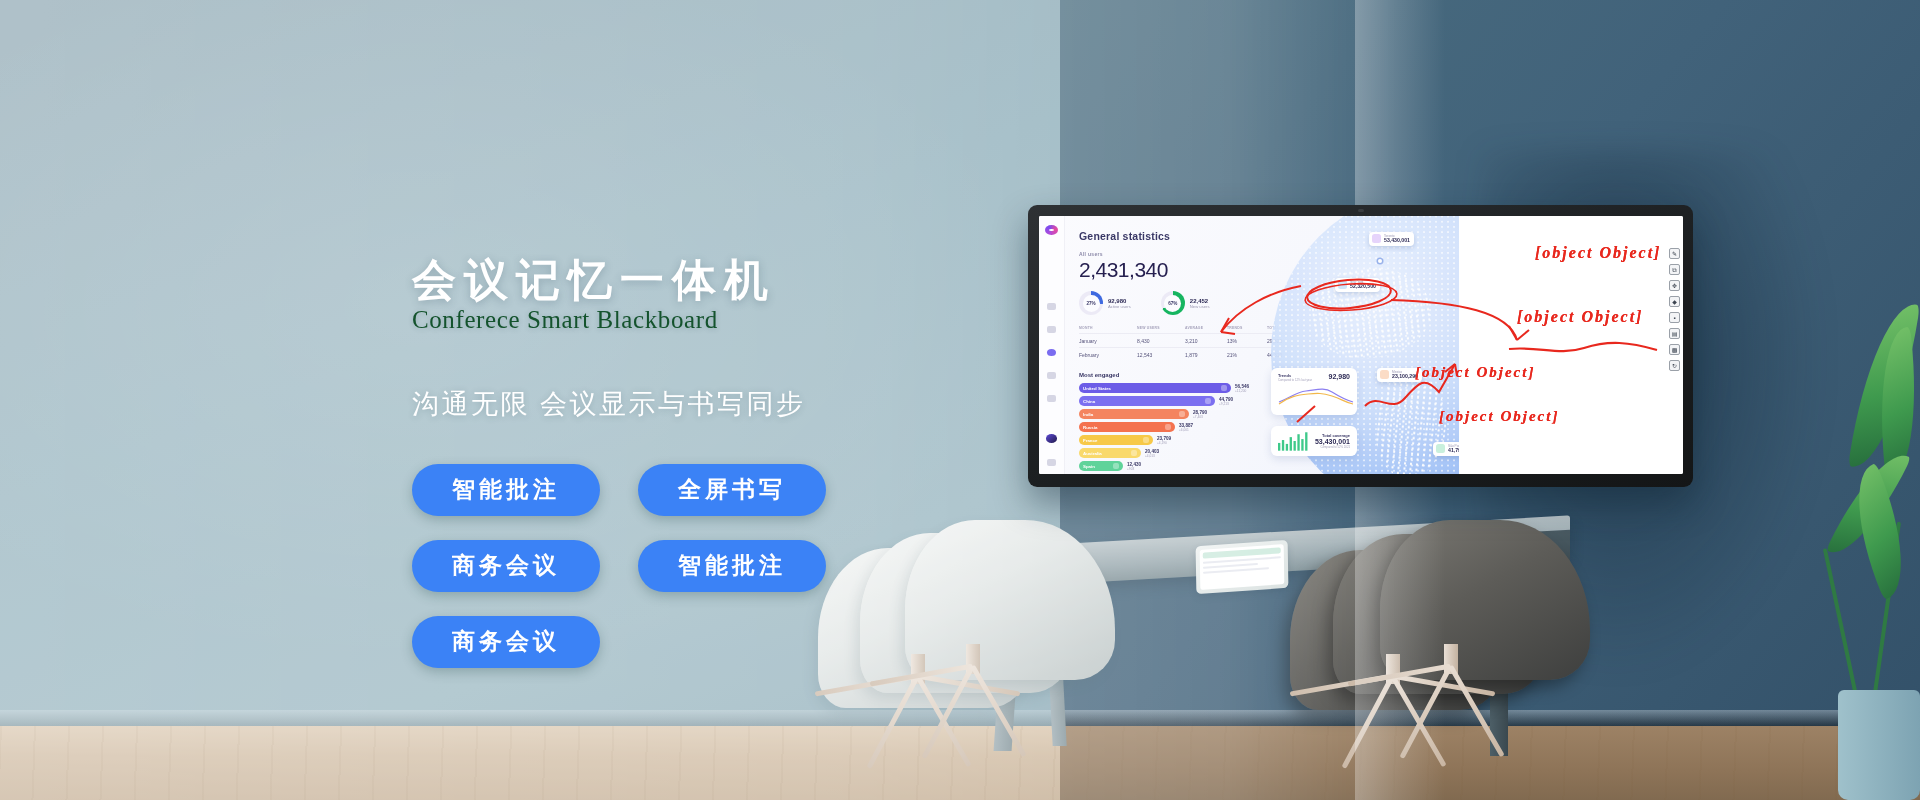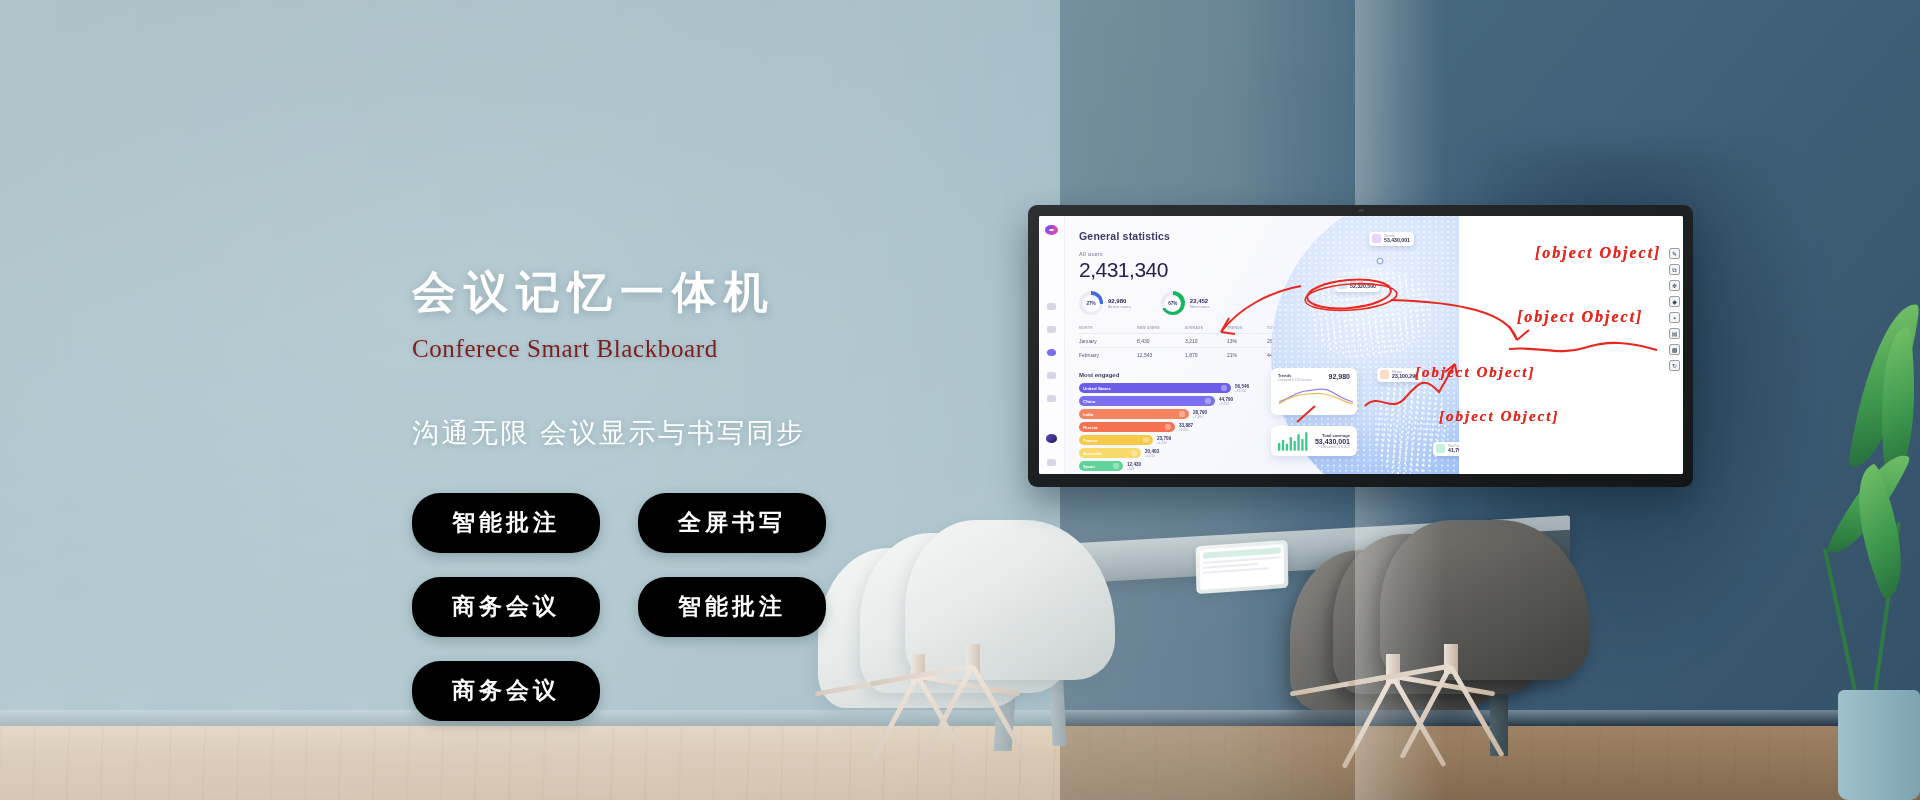--- a/index.html
+++ b/index.html
@@ -122,45 +122,45 @@
   }
   .leaf {
     position: absolute;
     background: linear-gradient(160deg, #79c46a 0%, #3f9a4e 55%, #23683a 100%);
     border-radius: 100% 8% 100% 8%;
     transform-origin: bottom left;
   }
   .stem { position: absolute; background: #2f7a43; border-radius: 3px; transform-origin: bottom center; }
 
   
-  .copy { position: absolute; left: 412px; top: 267px; width: 520px; }
+  .copy { position: absolute; left: 412px; top: 255px; width: 520px; }
   .headline {
     font-size: 44px; font-weight: 700; color: #ffffff;
     letter-spacing: 8px; line-height: 1.15;
     text-shadow: 0 2px 8px rgba(40,70,85,0.28);
     font-family: "Liberation Sans", "DejaVu Sans", sans-serif;
   }
   .subhead {
-    margin-top: 17px;
+    margin-top: 0;
     font-family: "Liberation Serif", "DejaVu Serif", serif;
-    font-size: 25px; color: #7f1d1d; letter-spacing: 0.6px; font-weight: 400;
+    font-size: 25px; color: #14532d; letter-spacing: 0.6px; font-weight: 400;
     text-shadow: 0 1px 5px rgba(40,70,85,0.25);
   }
   .tagline {
     margin-top: 52px;
     font-size: 27px; color: #ffffff; letter-spacing: 2.5px; font-weight: 400;
     text-shadow: 0 1px 6px rgba(40,70,85,0.25);
   }
   .pill-grid {
     margin-top: 42px; display: grid;
     grid-template-columns: 188px 188px; gap: 24px 38px;
   }
   .pill {
-    height: 60px; border-radius: 28px;
-    background: #000000;
+    height: 52px; border-radius: 28px;
+    background: #3b82f6;
     color: #ffffff; font-size: 23px; font-weight: 700; letter-spacing: 4px;
     display: flex; align-items: center; justify-content: center;
     box-shadow: 0 4px 12px rgba(25,60,60,0.26);
     cursor: pointer;
   }
 
   
   .display {
     position: absolute; left: 1028px; top: 205px; width: 665px; height: 282px;
     background: linear-gradient(160deg, #2e3134 0%, #1d2022 50%, #141617 100%);

